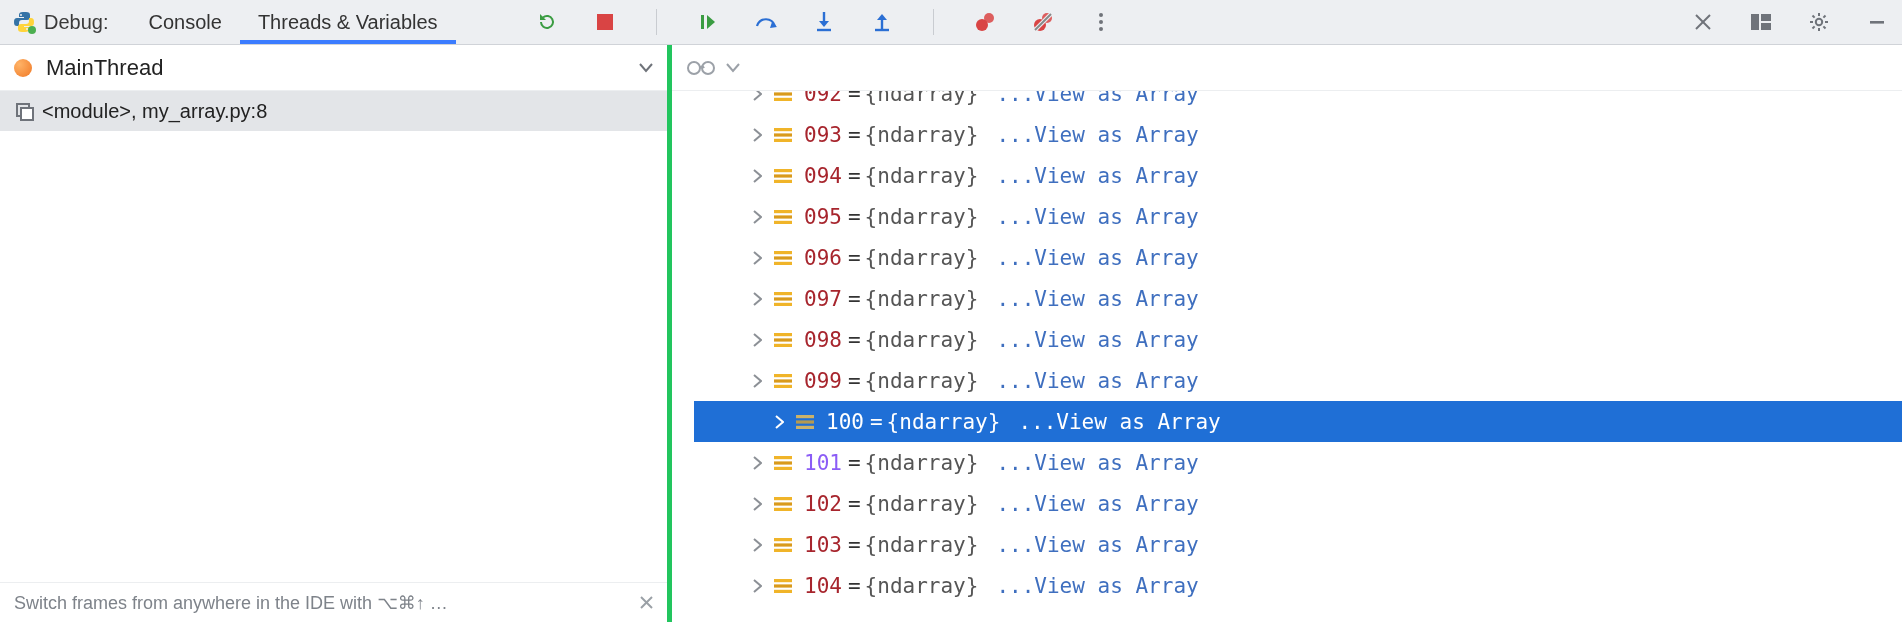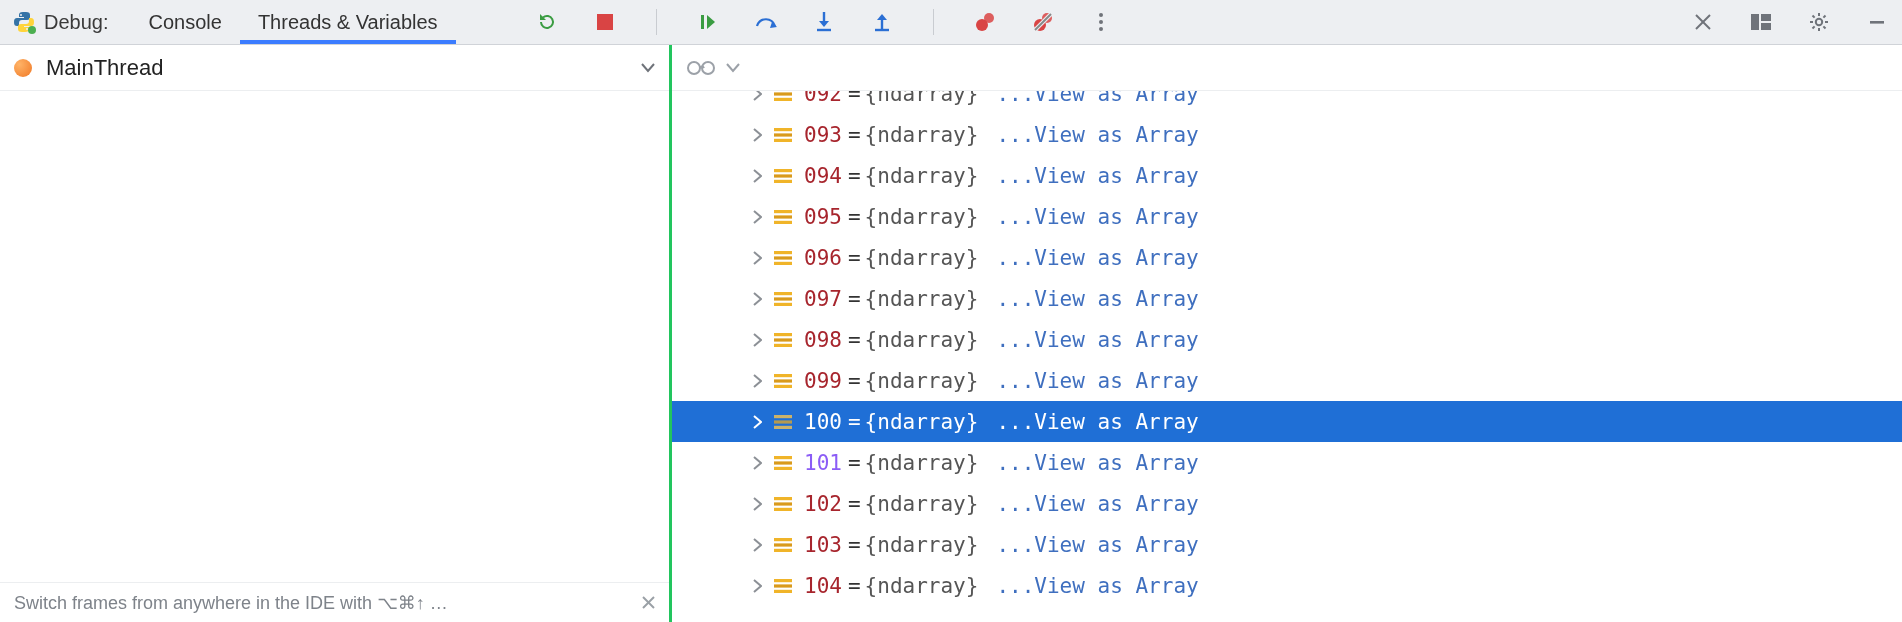--- a/index.html
+++ b/index.html
@@ -26,21 +26,21 @@
   .tb-sep { width: 1px; height: 26px; background: #c9ccd1; margin: 0 10px; }
   .tb-btn {
     width: 34px; height: 34px; display: flex; align-items: center; justify-content: center;
     cursor: pointer; border-radius: 3px; color: #6b6f76;
   }
   .tb-spacer { flex: 1; }
   .body {
     display: flex; height: calc(100% - 45px);
   }
   .left-pane {
-    width: 672px; border-right: 3px solid #22c55e; display: flex; flex-direction: column;
+    width: 672px; border-right: 5px solid #22c55e; display: flex; flex-direction: column;
     background: #fff; position: relative;
   }
   .thread-row {
     height: 46px; display: flex; align-items: center; padding: 0 14px;
     border-bottom: 1px solid #eceef0;
   }
   .thread-icon {
     width: 18px; height: 18px; border-radius: 50%;
     background: radial-gradient(circle at 30% 30%, #ffb367, #f07926);
     margin-right: 14px;
@@ -72,21 +72,21 @@
     background: transparent; font-family: inherit;
   }
   .eval-input::placeholder { color: #9ca1a8; letter-spacing: 0.5px; }
   .eval-actions { display: flex; align-items: center; gap: 10px; color: #9ca1a8; }
   .vars { flex: 1; overflow: hidden; font-family: "Menlo","Consolas",monospace; }
   .var-row {
     height: 41px; display: flex; align-items: center; padding-left: 74px;
     font-size: 21px; white-space: nowrap;
   }
   .var-row.first { margin-top: -18px; }
-  .var-row.selected { background: #1f6fd6; }
+  .var-row.selected { background: #1f6fd6; margin-left: 22px; }
   .var-chevron { color: #8c9096; width: 22px; display: inline-flex; justify-content: center; margin-right: 6px; }
   .var-row.selected .var-chevron { color: #fff; }
   .var-icon { width: 20px; display: inline-flex; margin-right: 10px; }
   .var-name { color: #a7252d; }
   .var-eq { color: #333; margin: 0 4px 0 6px; }
   .var-type { color: #555; }
   .var-link { color: #3f6fbf; margin-left: 18px; cursor: pointer; }
   .var-row.selected .var-name,
   .var-row.selected .var-eq,
   .var-row.selected .var-type,
@@ -218,20 +218,29 @@
   <div class="left-pane">
     <div class="thread-row">
       <span class="thread-icon"></span>
       <span class="thread-name">MainThread</span>
       <span class="thread-drop">
         <svg width="14" height="10" viewBox="0 0 14 10">
             <path d="M1 1l6 7 6-7" fill="none" stroke="#6f737a" stroke-width="2"></path>
           </svg>
       </span>
     </div>
+    <div class="frame-row">
+      <span class="frame-icon">
+        <svg width="20" height="20" viewBox="0 0 20 20">
+            <rect x="3" y="3" width="12" height="12" fill="none" stroke="#6f737a" stroke-width="2"></rect>
+            <rect x="7" y="7" width="12" height="12" fill="#fff" stroke="#6f737a" stroke-width="2"></rect>
+          </svg>
+      </span>
+      <span>&lt;module&gt;, my_array.py:8</span>
+    </div>
     <div class="hint">
       <span>Switch frames from anywhere in the IDE with ⌥⌘↑ …</span>
       <span class="hint-close">
         <svg width="13" height="13" viewBox="0 0 13 13">
             <line x1="1" y1="1" x2="12" y2="12" stroke="#9aa0a6" stroke-width="2"></line>
             <line x1="12" y1="1" x2="1" y2="12" stroke="#9aa0a6" stroke-width="2"></line>
           </svg>
       </span>
     </div>
   </div>

